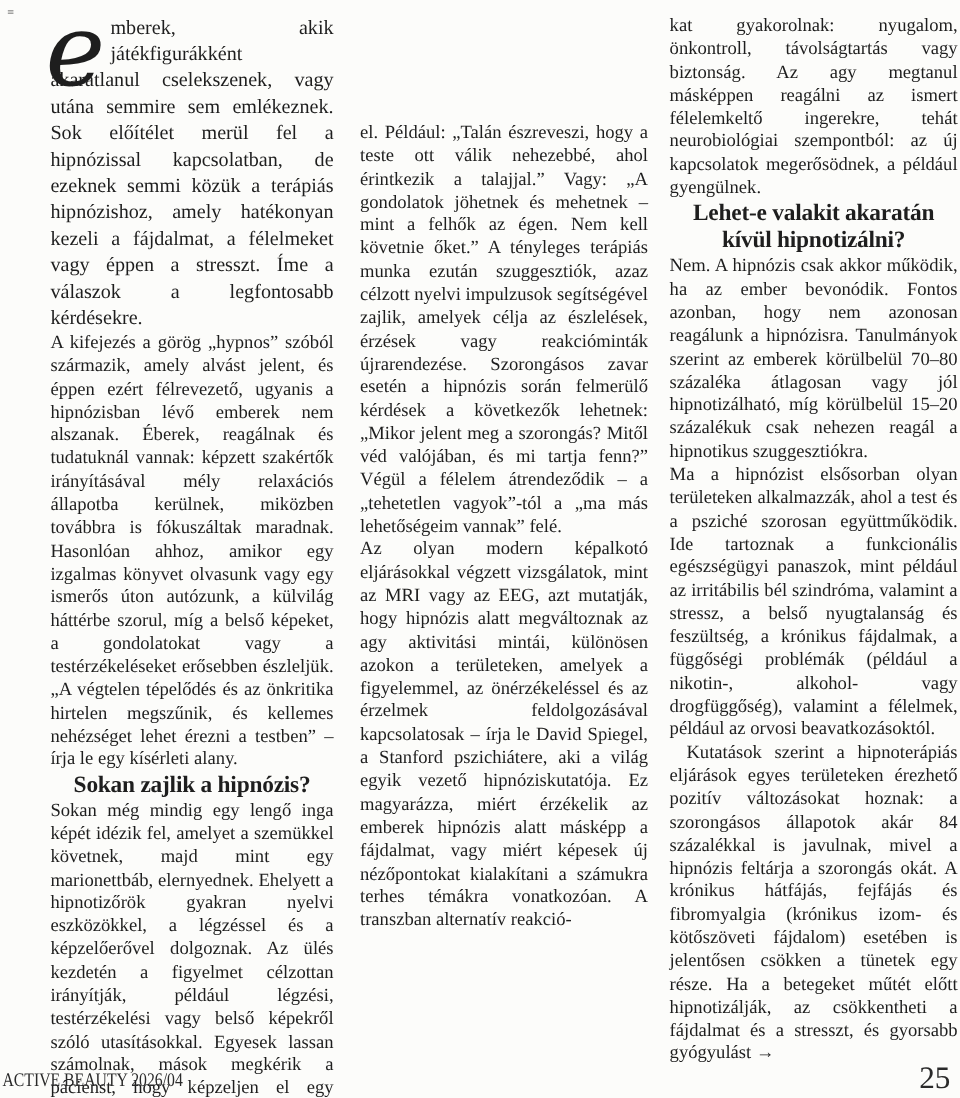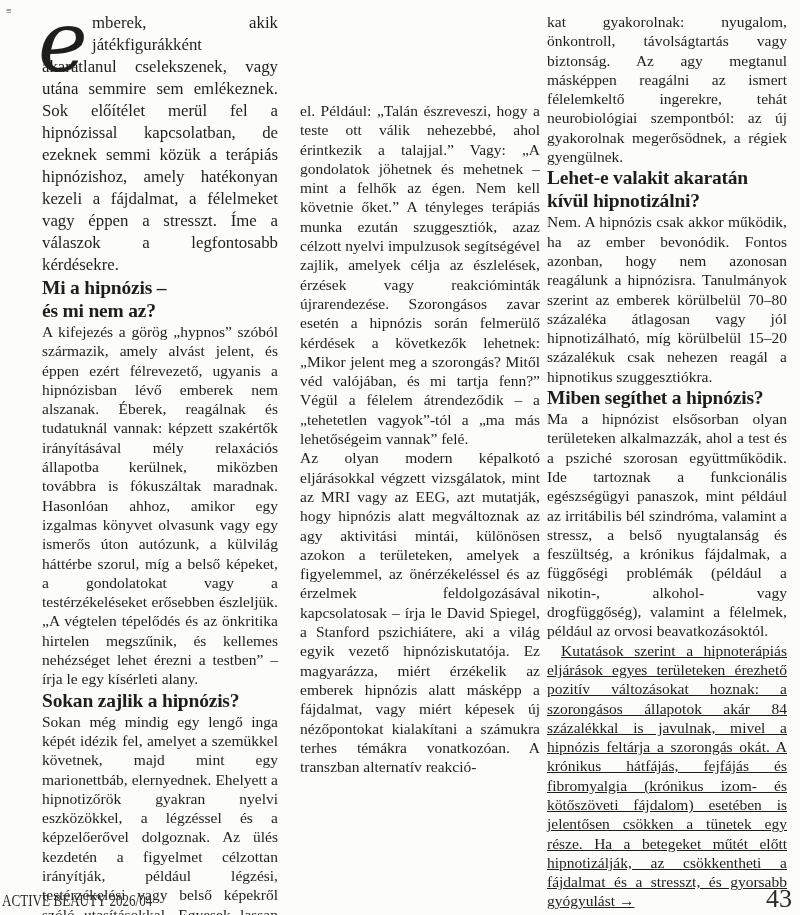--- a/index.html
+++ b/index.html
@@ -23,42 +23,42 @@
     position:absolute; top:12px; left:42px;
     display:flex; align-items:flex-start;
   }
   .col {
     text-align:justify;
     font-size:15.5px; line-height:19.3px;
     hyphens:auto;
   }
   .col p { margin:0; }
   .c1 { width:236px; margin-right:22px; }
-  .c2 { width:240px; margin-right:7px; padding-top:89px; }
+  .c2 { width:240px; margin-right:18px; padding-top:89px; }
   .c3 { width:240px; }
   .intro { font-size:16.8px; line-height:22px; }
   .dropcap {
     float:left; width:44px; height:44px;
     position:relative; margin-right:6px;
   }
   .dropcap span {
     position:absolute; top:-12px; left:-4px;
     font-size:84px; line-height:1;
     font-style:italic;
     font-family:"DejaVu Serif","Liberation Serif",serif;
   }
   .h {
-    font-weight:bold; 
+    font-weight:bold; text-align:center;
     white-space:pre-line;
     font-size:19.5px; line-height:23px;
     letter-spacing:-0.2px;
     margin:13px 0 6px 0;
     text-indent:0;
   }
-  .indent { text-indent:14px;text-decoration:underline; }
+  .indent { text-indent:14px; }
   .footer-mag {
     position:absolute; left:2px; bottom:5px;
     font-size:16px; color:#2a2a2a;
     transform:scaleX(0.82); transform-origin:left bottom;
     white-space:nowrap;
   }
   .page-num {
     position:absolute; right:8px; bottom:1px;
     font-size:26px; color:#2a2a2a;
   }
@@ -71,40 +71,37 @@
   <div class="corner-mark">≡</div>
 
   <div class="cols">
 
     <div class="col c1">
       <p class="intro">
         <span class="dropcap">
             <span>e</span>
           </span><span>mberek, akik játékfigurákként akaratlanul cselekszenek, vagy utána semmire sem emlékeznek. Sok előítélet merül fel a hipnózissal kapcsolatban, de ezeknek semmi közük a terápiás hipnózishoz, amely hatékonyan kezeli a fájdalmat, a félelmeket vagy éppen a stresszt. Íme a válaszok a legfontosabb kérdésekre.</span>
       </p>
-      <p class="h">Mi a hipnózis –
-és mi nem az?</p>
       <p>A kifejezés a görög „hypnos” szóból származik, amely alvást jelent, és éppen ezért félrevezető, ugyanis a hipnózisban lévő emberek nem alszanak. Éberek, reagálnak és tudatuknál vannak: képzett szakértők irányításával mély relaxációs állapotba kerülnek, miközben továbbra is fókuszáltak maradnak. Hasonlóan ahhoz, amikor egy izgalmas könyvet olvasunk vagy egy ismerős úton autózunk, a külvilág háttérbe szorul, míg a belső képeket, a gondolatokat vagy a testérzékeléseket erősebben észleljük. „A végtelen tépelődés és az önkritika hirtelen megszűnik, és kellemes nehézséget lehet érezni a testben” – írja le egy kísérleti alany.</p>
       <p class="h">Sokan zajlik a hipnózis?</p>
       <p>Sokan még mindig egy lengő inga képét idézik fel, amelyet a szemükkel követnek, majd mint egy marionettbáb, elernyednek. Ehelyett a hipnotizőrök gyakran nyelvi eszközökkel, a légzéssel és a képzelőerővel dolgoznak. Az ülés kezdetén a figyelmet célzottan irányítják, például légzési, testérzékelési vagy belső képekről szóló utasításokkal. Egyesek lassan számolnak, mások megkérik a pácienst, hogy képzeljen el egy biztonságos helyet, vagy hogy lépésről lépésre lazuljon</p>
     </div>
 
     <div class="col c2">
       <p>el. Például: „Talán észreveszi, hogy a teste ott válik nehezebbé, ahol érintkezik a talajjal.” Vagy: „A gondolatok jöhetnek és mehetnek – mint a felhők az égen. Nem kell követnie őket.” A tényleges terápiás munka ezután szuggesztiók, azaz célzott nyelvi impulzusok segítségével zajlik, amelyek célja az észlelések, érzések vagy reakcióminták újrarendezése. Szorongásos zavar esetén a hipnózis során felmerülő kérdések a következők lehetnek: „Mikor jelent meg a szorongás? Mitől véd valójában, és mi tartja fenn?” Végül a félelem átrendeződik – a „tehetetlen vagyok”-tól a „ma más lehetőségeim vannak” felé.</p>
       <p>Az olyan modern képalkotó eljárásokkal végzett vizsgálatok, mint az MRI vagy az EEG, azt mutatják, hogy hipnózis alatt megváltoznak az agy aktivitási mintái, különösen azokon a területeken, amelyek a figyelemmel, az önérzékeléssel és az érzelmek feldolgozásával kapcsolatosak – írja le David Spiegel, a Stanford pszichiátere, aki a világ egyik vezető hipnóziskutatója. Ez magyarázza, miért érzékelik az emberek hipnózis alatt másképp a fájdalmat, vagy miért képesek új nézőpontokat kialakítani a számukra terhes témákra vonatkozóan. A transzban alternatív reakció-</p>
     </div>
 
     <div class="col c3">
-      <p>kat gyakorolnak: nyugalom, önkontroll, távolságtartás vagy biztonság. Az agy megtanul másképpen reagálni az ismert félelemkeltő ingerekre, tehát neurobiológiai szempontból: az új gyakorolnak megerősödnek, a régiek gyengülnek.</p>
+      <p>kat gyakorolnak: nyugalom, önkontroll, távolságtartás vagy biztonság. Az agy megtanul másképpen reagálni az ismert félelemkeltő ingerekre, tehát neurobiológiai szempontból: az új kapcsolatok megerősödnek, a például gyengülnek.</p>
       <p class="h">Lehet-e valakit akaratán
 kívül hipnotizálni?</p>
       <p>Nem. A hipnózis csak akkor működik, ha az ember bevonódik. Fontos azonban, hogy nem azonosan reagálunk a hipnózisra. Tanulmányok szerint az emberek körülbelül 70–80 százaléka átlagosan vagy jól hipnotizálható, míg körülbelül 15–20 százalékuk csak nehezen reagál a hipnotikus szuggesztiókra.</p>
-      <p class="h">Miben segíthet a hipnózis?</p>
       <p>Ma a hipnózist elsősorban olyan területeken alkalmazzák, ahol a test és a psziché szorosan együttműködik. Ide tartoznak a funkcionális egészségügyi panaszok, mint például az irritábilis bél szindróma, valamint a stressz, a belső nyugtalanság és feszültség, a krónikus fájdalmak, a függőségi problémák (például a nikotin-, alkohol- vagy drogfüggőség), valamint a félelmek, például az orvosi beavatkozásoktól.</p>
       <p class="indent">Kutatások szerint a hipnoterápiás eljárások egyes területeken érezhető pozitív változásokat hoznak: a szorongásos állapotok akár 84 százalékkal is javulnak, mivel a hipnózis feltárja a szorongás okát. A krónikus hátfájás, fejfájás és fibromyalgia (krónikus izom- és kötőszöveti fájdalom) esetében is jelentősen csökken a tünetek egy része. Ha a betegeket műtét előtt hipnotizálják, az csökkentheti a fájdalmat és a stresszt, és gyorsabb gyógyulást →</p>
     </div>
 
   </div>
 
   <div class="footer-mag">ACTIVE BEAUTY 2026/04</div>
-  <div class="page-num">43</div>
+  <div class="page-num">25</div>
 
 </div>
 
 </body></html>

